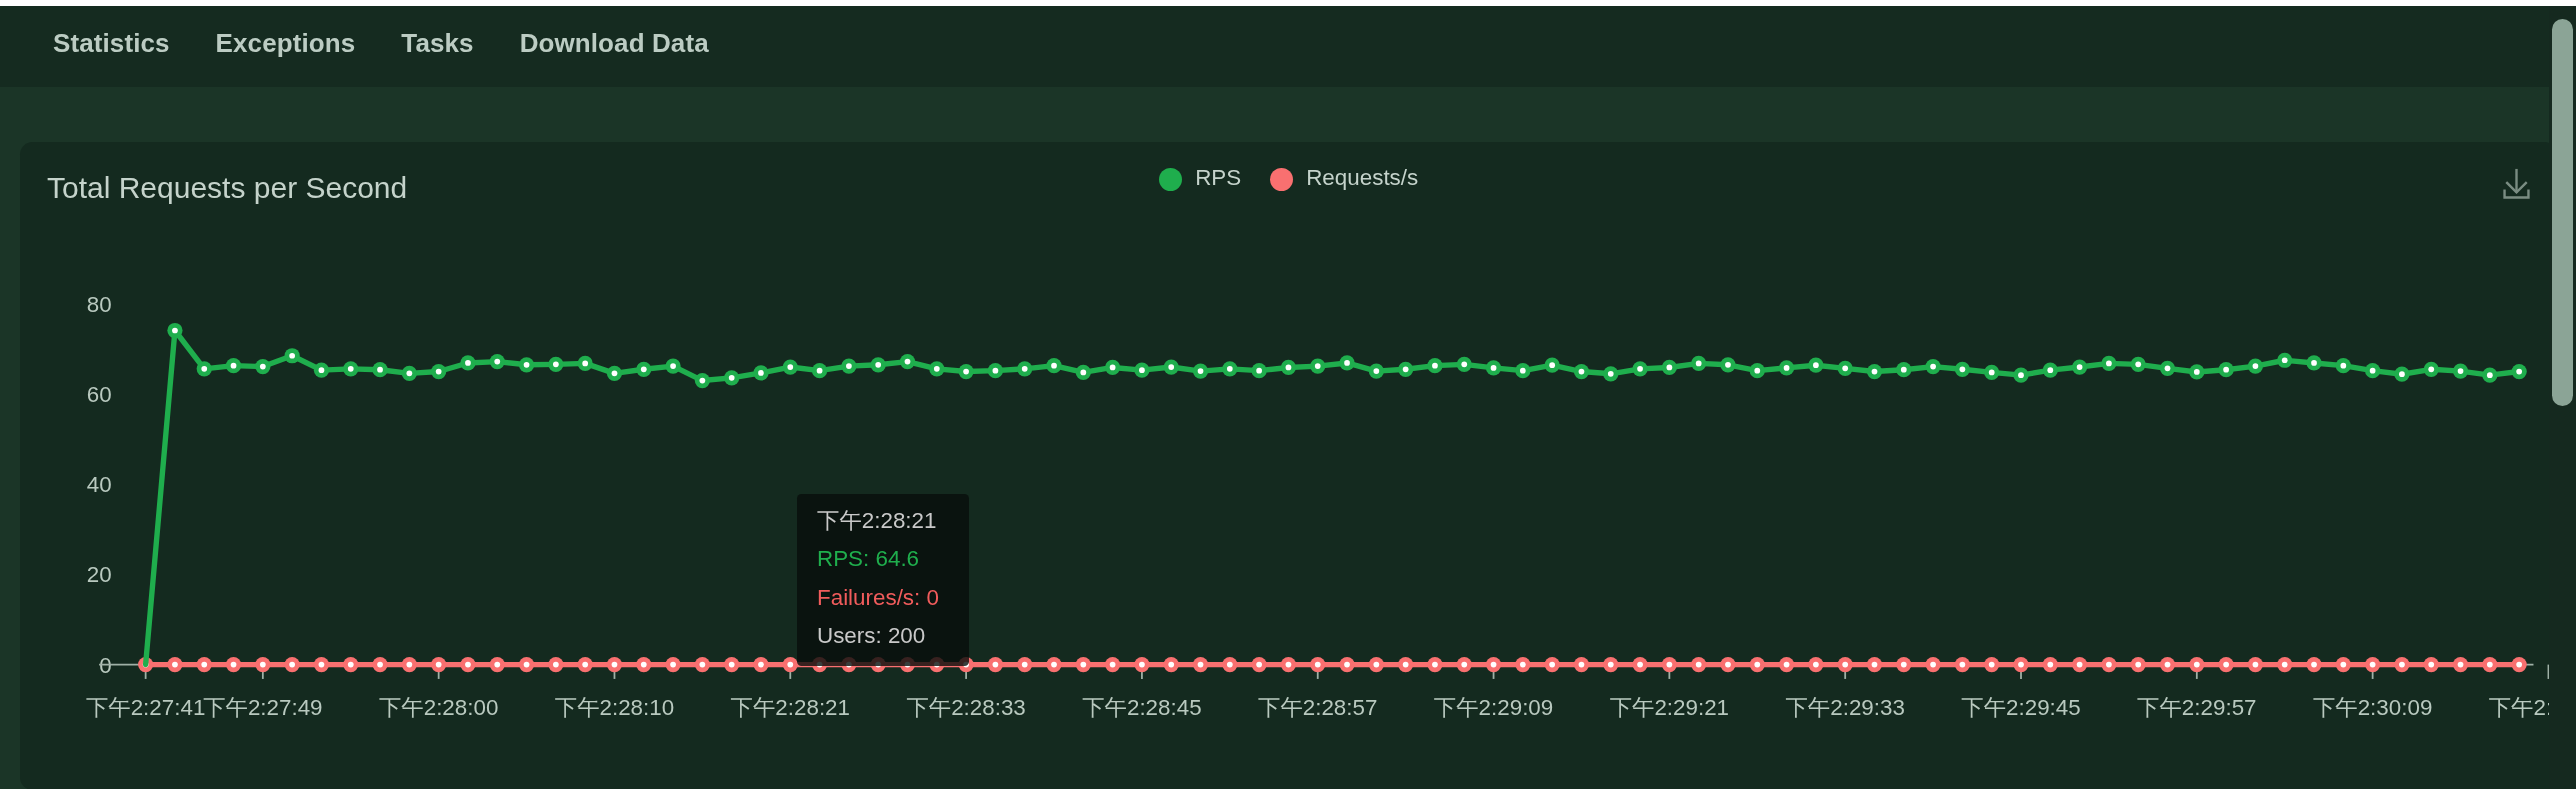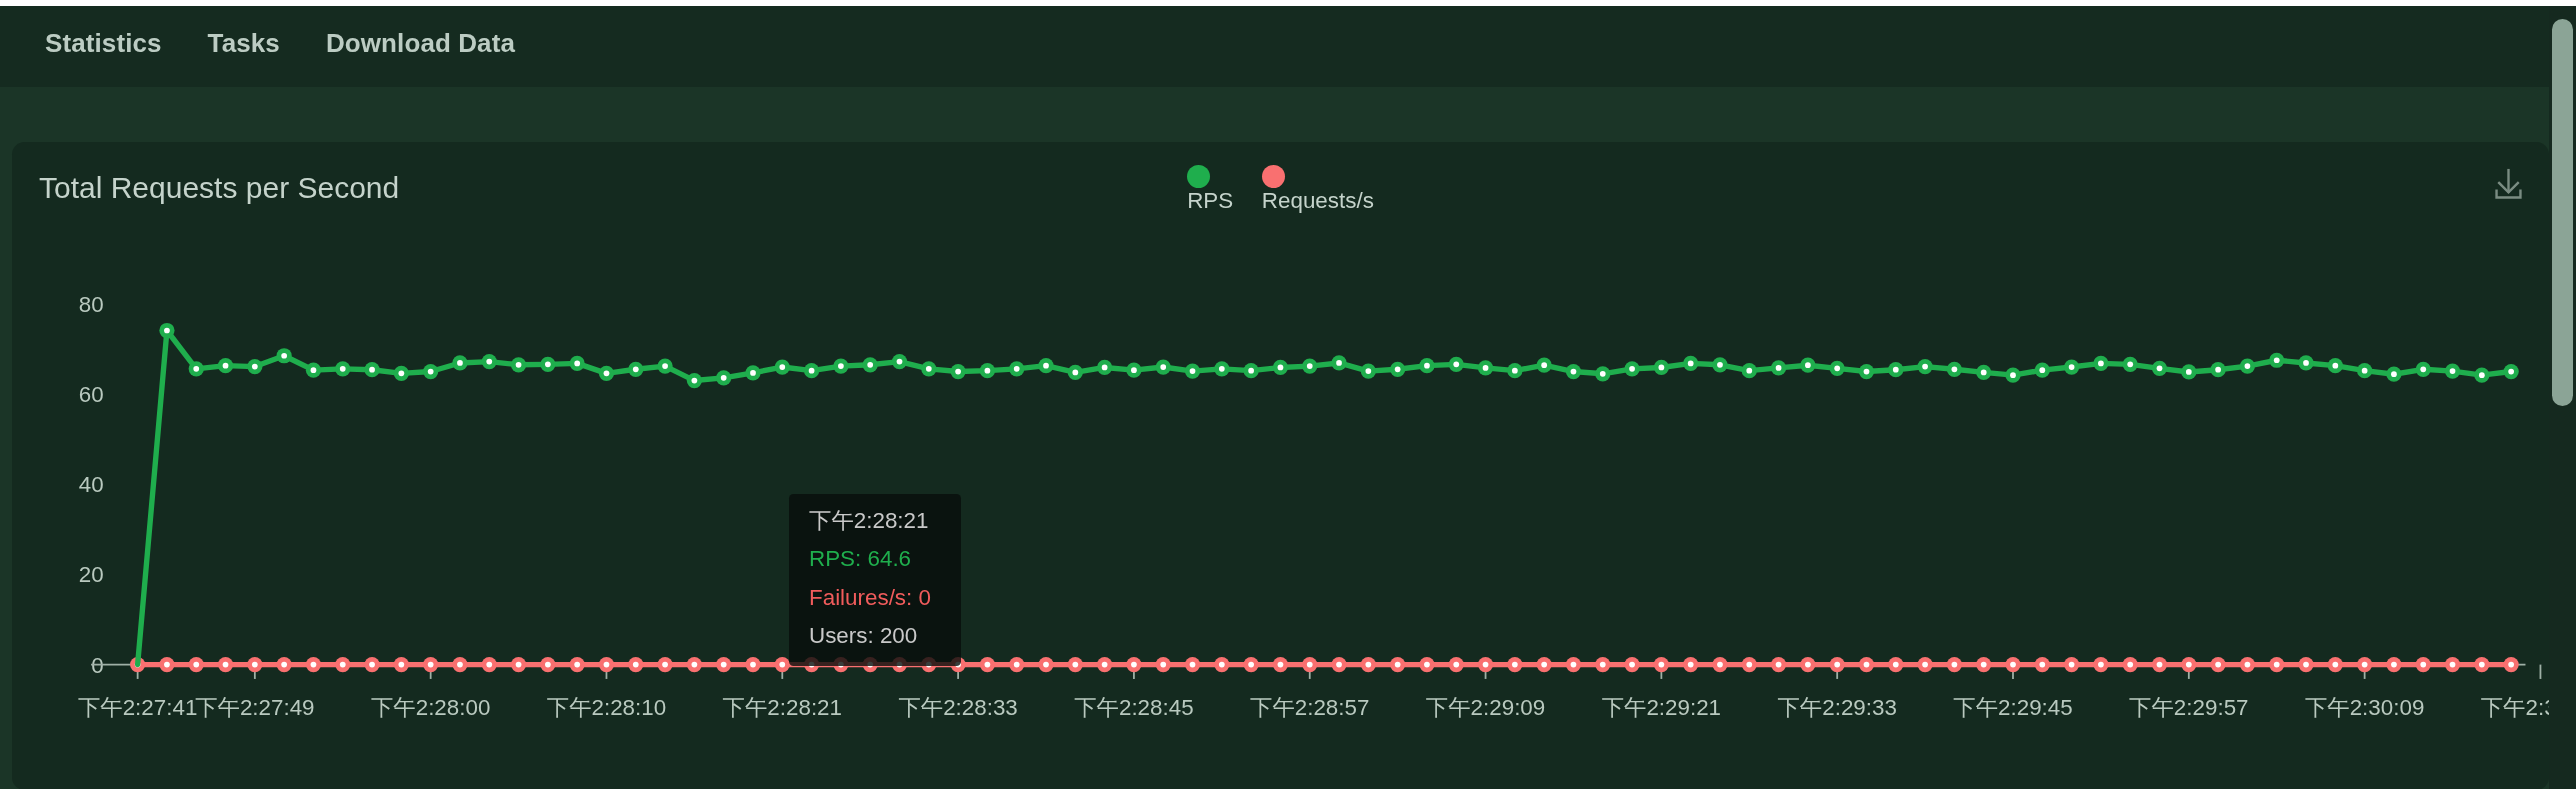--- a/index.html
+++ b/index.html
@@ -26,21 +26,21 @@
   
   .navbar {
     position: absolute;
     left: 0;
     top: 6.3px;
     width: 2576px;
     height: 81px;
     background: #152b20;
     display: flex;
     align-items: flex-start;
-    padding-left: 22px;
+    padding-left: 30px;
     box-sizing: border-box;
   }
   .nav-tabs {
     display: flex;
     align-items: flex-start;
     height: 81px;
   }
   .nav-tab {
     position: relative;
     font-size: 26px;
@@ -73,21 +73,21 @@
     left: 0;
     top: 87px;
     width: 2576px;
     height: 703px;
     background: #1b3527;
   }
 
   
   .chart-card {
     position: absolute;
-    left: 12px;
+    left: 20px;
     top: 142px;
     width: 2537px;
     height: 648px;
     background: #142a1f;
     border-radius: 12.5px;
     overflow: hidden;
   }
 
   .card-header {
     position: relative;
@@ -108,25 +108,24 @@
     right: 0;
     top: 23px;
     display: flex;
     justify-content: center;
     align-items: center;
     gap: 0px;
     pointer-events: none;
   }
   .legend-item {
     display: flex;
-    align-items: flex-start;
+    align-items: flex-end;
     margin: 0 14.3px;
     pointer-events: auto;
     cursor: pointer;
-    flex-direction: column;
   }
   .legend-dot {
     width: 23px;
     height: 23px;
     border-radius: 50%;
     margin-right: 13.4px;
     flex: none;
   }
   .legend-label {
     font-size: 22.4px;
@@ -221,20 +220,21 @@
 </head>
 <body>
 
 <div id="app">
 
   <div class="top-strip"></div>
 
   <div class="navbar">
     <div class="nav-tabs" id="nav-tabs">
         <div class="nav-tab"><span>Statistics</span></div>
+        <div class="nav-tab"><span>Exceptions</span></div>
         <div class="nav-tab"><span>Tasks</span></div>
         <div class="nav-tab"><span>Download Data</span></div>
       </div>
   </div>
 
   <div class="page-body"></div>
 
   <div class="chart-card">
 
     <div class="card-header">

